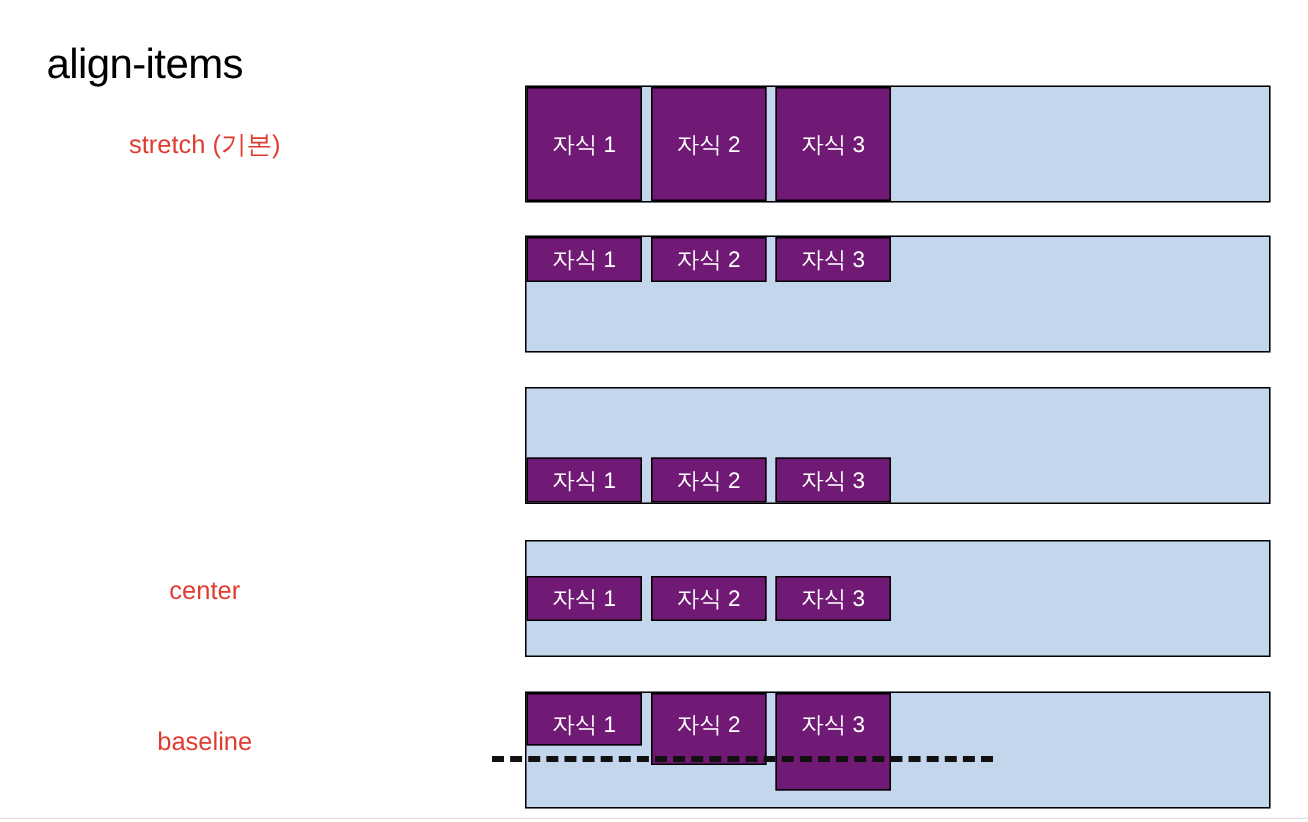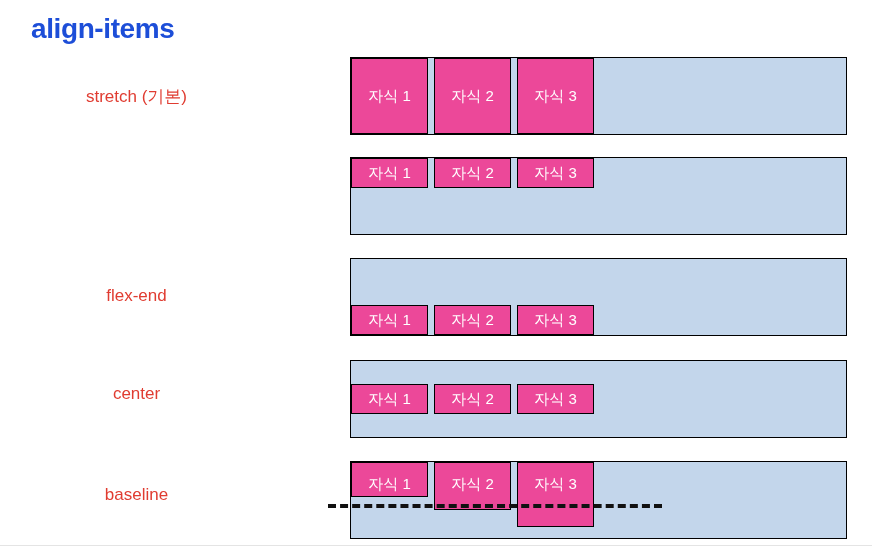--- a/index.html
+++ b/index.html
@@ -11,24 +11,24 @@
     width: 872px;
     height: 548px;
     position: relative;
     font-family: "Liberation Sans", "DejaVu Sans", sans-serif;
     overflow: hidden;
   }
 
   #page-title {
     position: absolute;
     left: 31px;
-    top: 13px;
+    top: 27px;
     font-size: 28px;
-    font-weight: bold;
-    color: #1d4ed8;
+    font-weight: normal;
+    color: #000000;
     letter-spacing: -0.4px;
   }
 
   .row {
     position: absolute;
     left: 0;
     width: 872px;
   }
 
   .row-label {
@@ -65,21 +65,21 @@
     box-sizing: border-box;
   }
 
   .items.align-stretch  { align-items: stretch; }
   .items.align-start    { align-items: flex-start; }
   .items.align-end      { align-items: flex-end; }
   .items.align-center   { align-items: center; }
   .items.align-baseline { align-items: baseline; }
 
   .box {
-    background: #ec4899;
+    background: #701a75;
     border: 1.5px solid #000000;
     box-sizing: border-box;
     color: #ffffff;
     font-size: 15px;
     display: flex;
     align-items: center;
     justify-content: center;
     width: 77px;
     flex: 0 0 77px;
     white-space: nowrap;
@@ -135,21 +135,20 @@
   <div class="container" style="top:0px;height:78px;">
     <div class="items align-start">
       <div class="box" style="height:30px;">자식 1</div>
       <div class="box" style="height:30px;">자식 2</div>
       <div class="box" style="height:30px;">자식 3</div>
     </div>
   </div>
 </div>
 
 <div class="row" style="top:258px;height:78px;">
-  <div class="row-label" style="top:28px;">flex-end</div>
   <div class="container" style="top:0px;height:78px;">
     <div class="items align-end">
       <div class="box" style="height:30px;">자식 1</div>
       <div class="box" style="height:30px;">자식 2</div>
       <div class="box" style="height:30px;">자식 3</div>
     </div>
   </div>
 </div>
 
 <div class="row" style="top:360px;height:78px;">

